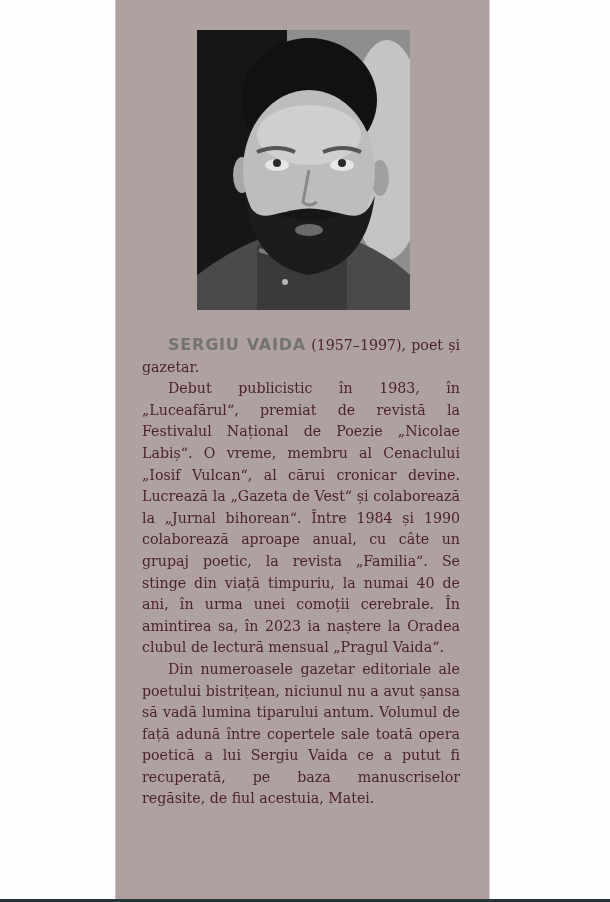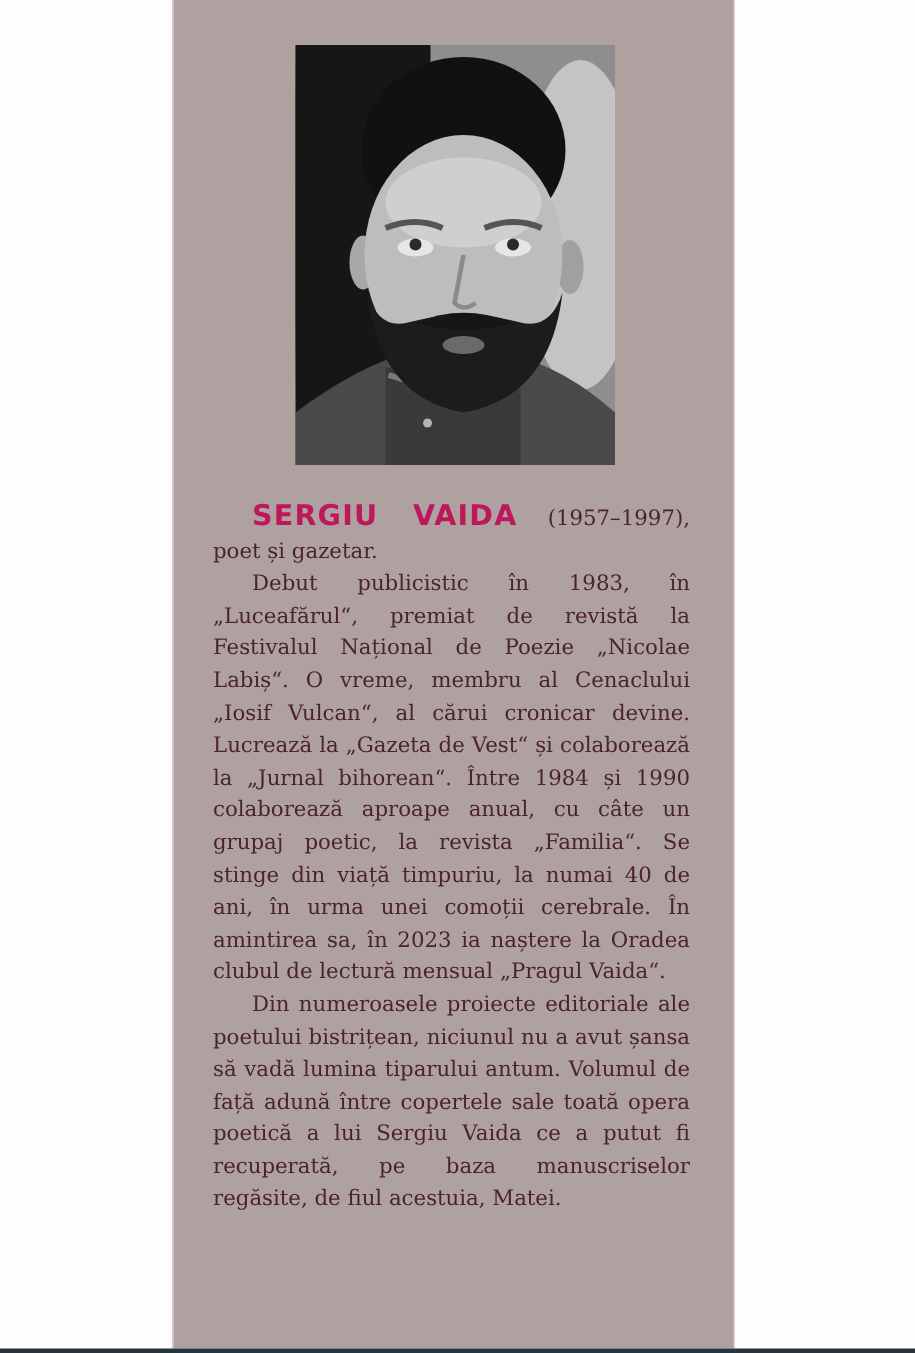--- a/index.html
+++ b/index.html
@@ -46,23 +46,23 @@
     color: #4a2330;
     text-align: justify;
   }
   .text p {
     margin: 0;
     text-indent: 26px;
   }
   .name {
     font-family: "DejaVu Sans", "Liberation Sans", sans-serif;
     font-weight: bold;
-    font-size: 19px;
+    font-size: 16px;
     letter-spacing: 0.8px;
-    color: #be185d;
+    color: #737373;
   }
   .bottom-bar {
     position: absolute;
     left: 0;
     top: 899px;
     width: 610px;
     height: 3px;
     background: #26353d;
   }
 </style>
@@ -103,16 +103,16 @@
       <path d="M48 165 Q55 235 112 245 Q170 235 178 165 Q170 190 150 185 Q112 175 75 185 Q55 190 48 165 Z" fill="#1c1c1c"></path>
       <path d="M80 185 Q112 172 145 185 Q112 195 80 185 Z" fill="#161616"></path>
       <ellipse cx="112" cy="200" rx="14" ry="6" fill="#6a6a6a"></ellipse>
     </svg>
   </div>
 </div>
 
 <div class="text">
   <p><span class="name">SERGIU VAIDA</span><span> (1957–1997), poet și gazetar.</span></p>
   <p>Debut publicistic în 1983, în „Luceafărul“, premiat de revistă la Festivalul Național de Poezie „Nicolae Labiș“. O vreme, membru al Cenaclului „Iosif Vulcan“, al cărui cronicar devine. Lucrează la „Gazeta de Vest“ și colaborează la „Jurnal bihorean“. Între 1984 și 1990 colaborează aproape anual, cu câte un grupaj poetic, la revista „Familia“. Se stinge din viață timpuriu, la numai 40 de ani, în urma unei comoții cerebrale. În amintirea sa, în 2023 ia naștere la Oradea clubul de lectură mensual „Pragul Vaida“.</p>
-  <p>Din numeroasele proiecte editoriale ale poetului bistrițean, niciunul nu a avut șansa să vadă lumina tiparului antum. Volumul de față adună între copertele sale toată opera poetică a lui Sergiu Vaida ce a putut fi recuperată, pe baza manuscriselor regăsite, de fiul acestuia, Matei.</p>
+  <p>Din numeroasele gazetar editoriale ale poetului bistrițean, niciunul nu a avut șansa să vadă lumina tiparului antum. Volumul de față adună între copertele sale toată opera poetică a lui Sergiu Vaida ce a putut fi recuperată, pe baza manuscriselor regăsite, de fiul acestuia, Matei.</p>
 </div>
 
 <div class="bottom-bar"></div>
 
 </body></html>

